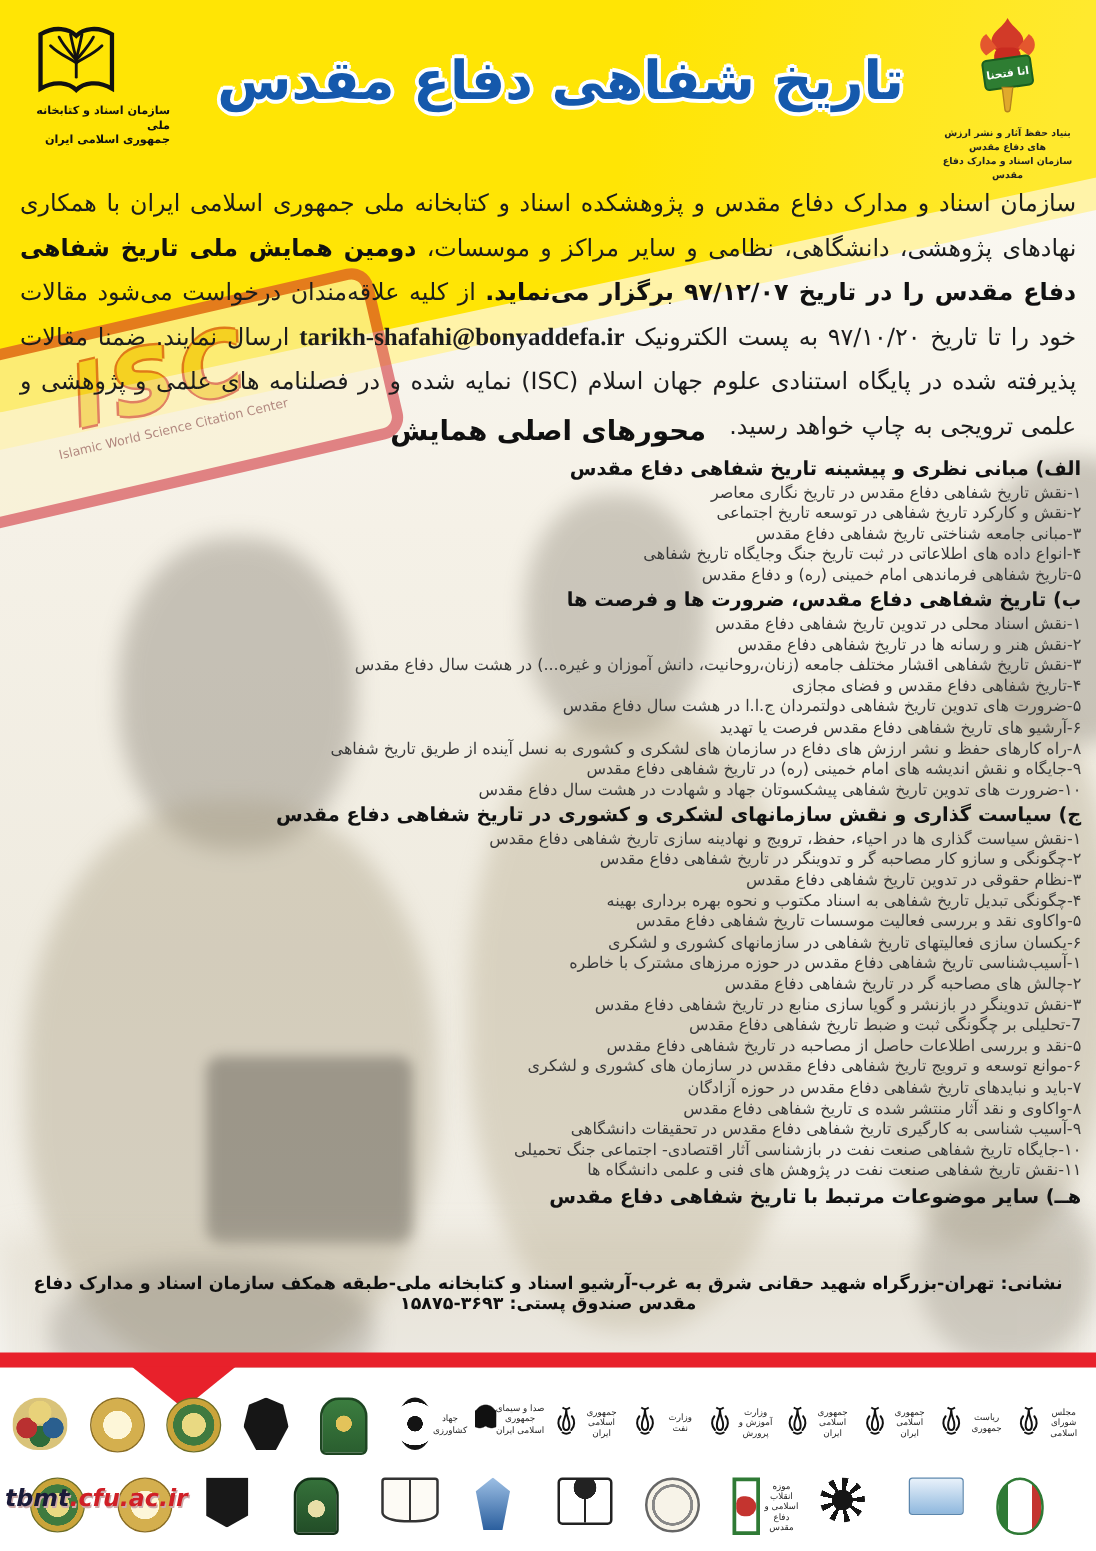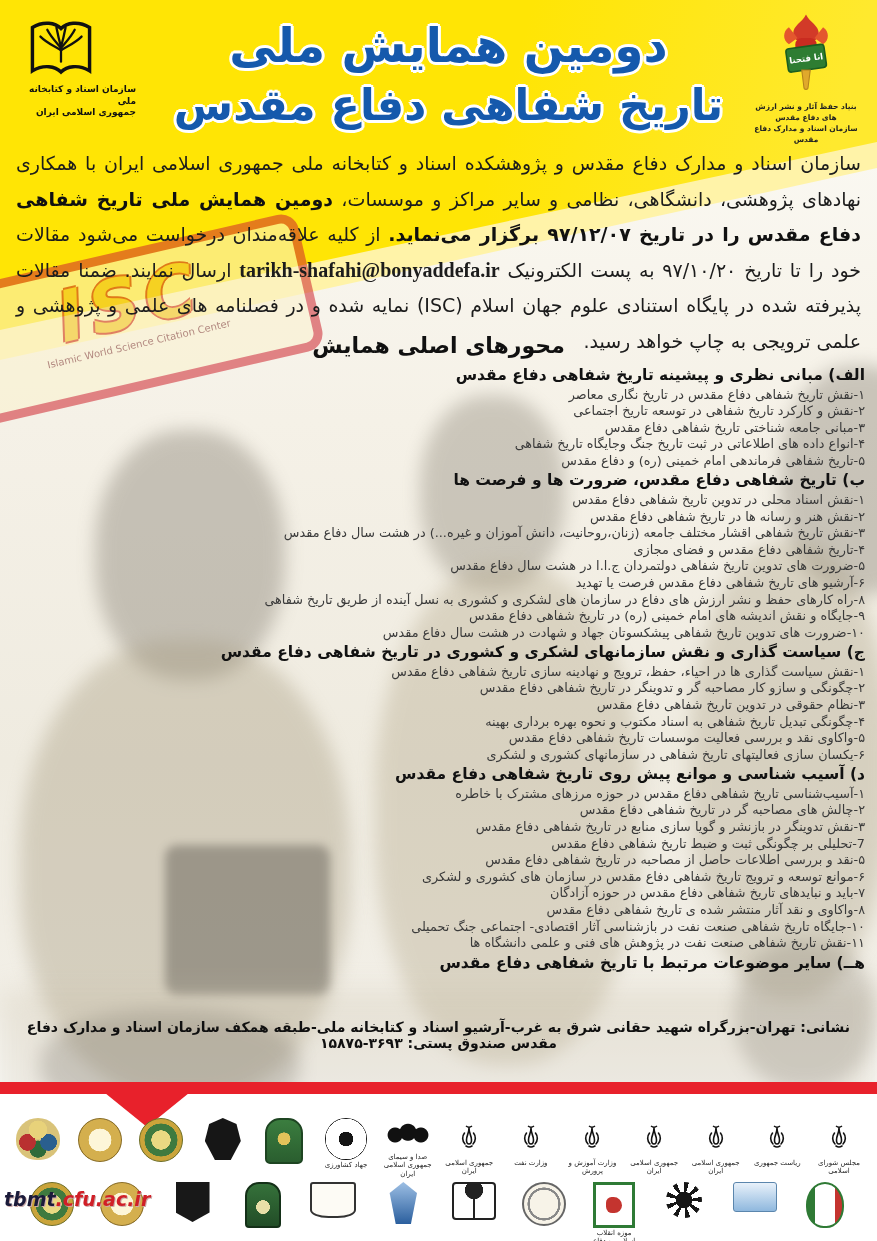--- a/index.html
+++ b/index.html
@@ -19,21 +19,21 @@
   
   .logo-left{left:26px;top:16px;width:110px;z-index:4;}
   .logo-left .cap{font-size:9px;font-weight:bold;color:#111;line-height:1.3;direction:rtl;}
   .logo-right{left:752px;top:12px;width:108px;text-align:center;z-index:4;}
   .logo-right .cap{font-size:7.5px;font-weight:bold;color:#222;line-height:1.45;direction:rtl;}
   
   .title-wrap{left:140px;right:120px;top:16px;text-align:center;z-index:4;direction:rtl;}
   .title1{font-size:47px;font-weight:bold;color:#1559ac;line-height:60px;
     text-shadow:-3px 0 0 #fff,3px 0 0 #fff,0 -3px 0 #fff,0 3px 0 #fff,-2px -2px 0 #fff,2px 2px 0 #fff,-2px 2px 0 #fff,2px -2px 0 #fff;}
   .title2{font-size:43px;font-weight:bold;color:#1559ac;line-height:58px;
-    text-shadow:-3px 0 0 #fff,3px 0 0 #fff,0 -3px 0 #fff,0 3px 0 #fff,-2px -2px 0 #fff,2px 2px 0 #fff,-2px 2px 0 #fff,2px -2px 0 #fff;}
+    text-shadow:-3px 0 0 #fff,3px 0 0 #fff,0 -3px 0 #fff,0 3px 0 #fff,-2px -2px 0 #fff,2px 2px 0 #fff,-2px 2px 0 #fff,2px -2px 0 #fff;margin-top:20px;}
   
   .isc{left:-48px;top:250px;width:345px;height:122px;background:#fbf2cd;border:9px solid #cf2730;
     border-radius:18px;transform:rotate(-13deg);opacity:.55;z-index:3;text-align:center;}
   .isc-word{font-size:70px;font-weight:bold;font-style:italic;color:#edc23a;line-height:86px;letter-spacing:6px;
     text-shadow:-2px 0 0 #c8242b,2px 0 0 #c8242b,0 -2px 0 #c8242b,0 2px 0 #c8242b;}
   .isc-sub{font-size:10px;color:#7a3028;margin-top:-6px;}
   
   .intro{left:16px;right:16px;top:146px;direction:rtl;text-align:justify;font-size:19px;
     line-height:35.5px;color:#1c1c1c;z-index:5;}
   .intro .b{font-weight:bold;color:#111;}
@@ -48,21 +48,21 @@
   .postal{left:8px;right:8px;top:1046px;direction:rtl;text-align:center;font-size:12.5px;font-weight:bold;color:#101010;z-index:6;}
   .num{direction:ltr;unicode-bidi:isolate;}
   .white-base{left:0;top:1094px;width:877px;height:147px;background:#fff;z-index:5;}
   .red-band{left:0;top:1082px;width:877px;height:12px;background:#e8212b;z-index:7;}
   .red-chevron{left:105px;top:1093px;width:0;height:0;border-left:42px solid transparent;
     border-right:42px solid transparent;border-top:34px solid #e8212b;z-index:7;}
   
   .logos-row{left:10px;right:10px;display:flex;justify-content:space-between;align-items:flex-start;z-index:8;}
   .row1{top:1118px;}
   .row2{top:1182px;padding:0 14px;}
-  .logo-cell{width:56px;display:flex;flex-direction:column;align-items:center;}
+  .logo-cell{width:56px;display:flex;flex-direction:row;align-items:center;}
   .logo-caption{font-size:7px;color:#222;text-align:center;line-height:1.2;direction:rtl;margin-top:1px;}
   .logo-icon{display:flex;align-items:center;justify-content:center;}
   .li-colorful{width:44px;height:42px;border-radius:50% 50% 46% 46%;
     background:radial-gradient(circle at 50% 28%,#e8d27a 0 24%,transparent 25%),
     radial-gradient(circle at 26% 58%,#b93030 0 20%,transparent 21%),
     radial-gradient(circle at 74% 58%,#2a5f8f 0 20%,transparent 21%),
     radial-gradient(circle at 50% 74%,#2e6b3a 0 22%,transparent 23%),
     radial-gradient(circle,#d9c379 0 100%);}
   .li-gold{width:42px;height:42px;border-radius:50%;border:1px solid #8a6d24;
     background:radial-gradient(circle,#fdf6d8 0 38%,#d4af4e 39% 70%,#9c7c2c 71% 100%);}
@@ -158,21 +158,20 @@
         <rect x="12" y="32" width="36" height="22" rx="3" fill="#2e7d32" stroke="#1b5e20" stroke-width="1.5"></rect>
         <text x="30" y="46" text-anchor="middle" font-size="8" fill="#fff" font-weight="bold">انا فتحنا</text>
       </g>
       <path d="M26 54 L34 54 L32 70 C32 73 28 73 28 70 Z" fill="#e0a92c" stroke="#b5831d"></path>
     </svg>
     <div class="cap">بنیاد حفظ آثار و نشر ارزش های دفاع مقدس</div>
     <div class="cap">سازمان اسناد و مدارک دفاع مقدس</div>
   </div>
 
   <div class="abs title-wrap">
-    <div class="title1">دومین همایش ملی</div>
     <div class="title2">تاریخ شفاهی دفاع مقدس</div>
   </div>
 
   <div class="abs intro">
     <span>سازمان اسناد و مدارک دفاع مقدس و پژوهشکده اسناد و کتابخانه ملی جمهوری اسلامی ایران با همکاری نهادهای پژوهشی، دانشگاهی، نظامی و سایر مراکز و موسسات،</span>
     <span class="b">دومین همایش ملی تاریخ شفاهی دفاع مقدس را در تاریخ ۹۷/۱۲/۰۷ برگزار می‌نماید.</span>
     <span>از کلیه علاقه‌مندان درخواست می‌شود مقالات خود را تا تاریخ ۹۷/۱۰/۲۰ به پست الکترونیک</span>
     <span class="email">tarikh-shafahi@bonyaddefa.ir</span>
     <span>ارسال نمایند. ضمنا مقالات پذیرفته شده در پایگاه استنادی علوم جهان اسلام (ISC) نمایه شده و در فصلنامه های علمی و پژوهشی و علمی ترویجی به چاپ خواهد رسید.</span>
   </div>
@@ -195,29 +194,29 @@
       <div class="sec-item">۸-راه کارهای حفظ و نشر ارزش های دفاع در سازمان های لشکری و کشوری به نسل آینده از طریق تاریخ شفاهی</div>
       <div class="sec-item">۹-جایگاه و نقش اندیشه های امام خمینی (ره) در تاریخ شفاهی دفاع مقدس</div>
       <div class="sec-item">۱۰-ضرورت های تدوین تاریخ شفاهی پیشکسوتان جهاد و شهادت در هشت سال دفاع مقدس</div>
       <div class="sec-title">ج) سیاست گذاری و نقش سازمانهای لشکری و کشوری در تاریخ شفاهی دفاع مقدس</div>
       <div class="sec-item">۱-نقش سیاست گذاری ها در احیاء، حفظ، ترویج و نهادینه سازی تاریخ شفاهی دفاع مقدس</div>
       <div class="sec-item">۲-چگونگی و سازو کار مصاحبه گر و تدوینگر در تاریخ شفاهی دفاع مقدس</div>
       <div class="sec-item">۳-نظام حقوقی در تدوین تاریخ شفاهی دفاع مقدس</div>
       <div class="sec-item">۴-چگونگی تبدیل تاریخ شفاهی به اسناد مکتوب و نحوه بهره برداری بهینه</div>
       <div class="sec-item">۵-واکاوی نقد و بررسی فعالیت موسسات تاریخ شفاهی دفاع مقدس</div>
       <div class="sec-item">۶-یکسان سازی فعالیتهای تاریخ شفاهی در سازمانهای کشوری و لشکری</div>
-      <div class="sec-title">د) آسیب شناسی و موانع پیش روی تاریخ شفاهی دفاع مقدس</div>
       <div class="sec-item">۱-آسیب‌شناسی تاریخ شفاهی دفاع مقدس در حوزه مرزهای مشترک با خاطره</div>
       <div class="sec-item">۲-چالش های مصاحبه گر در تاریخ شفاهی دفاع مقدس</div>
       <div class="sec-item">۳-نقش تدوینگر در بازنشر و گویا سازی منابع در تاریخ شفاهی دفاع مقدس</div>
       <div class="sec-item">7-تحلیلی بر چگونگی ثبت و ضبط تاریخ شفاهی دفاع مقدس</div>
       <div class="sec-item">۵-نقد و بررسی اطلاعات حاصل از مصاحبه در تاریخ شفاهی دفاع مقدس</div>
       <div class="sec-item">۶-موانع توسعه و ترویج تاریخ شفاهی دفاع مقدس در سازمان های کشوری و لشکری</div>
       <div class="sec-item">۷-باید و نبایدهای تاریخ شفاهی دفاع مقدس در حوزه آزادگان</div>
       <div class="sec-item">۸-واکاوی و نقد آثار منتشر شده ی تاریخ شفاهی دفاع مقدس</div>
+      <div class="sec-item">۹-آسیب شناسی به کارگیری تاریخ شفاهی دفاع مقدس در تحقیقات دانشگاهی</div>
       <div class="sec-item">۱۰-جایگاه تاریخ شفاهی صنعت نفت در بازشناسی آثار اقتصادی- اجتماعی جنگ تحمیلی</div>
       <div class="sec-item">۱۱-نقش تاریخ شفاهی صنعت نفت در پژوهش های فنی و علمی دانشگاه ها</div>
       <div class="sec-title">هــ) سایر موضوعات مرتبط با تاریخ شفاهی دفاع مقدس</div>
     </div>
 
   <div class="abs addr">
     <span>نشانی: تهران-بزرگراه شهید حقانی شرق به غرب-آرشیو اسناد و کتابخانه ملی-طبقه همکف سازمان اسناد و مدارک دفاع مقدس صندوق پستی:</span>
     <span class="num">۱۵۸۷۵-۳۶۹۳</span>
   </div>
 

